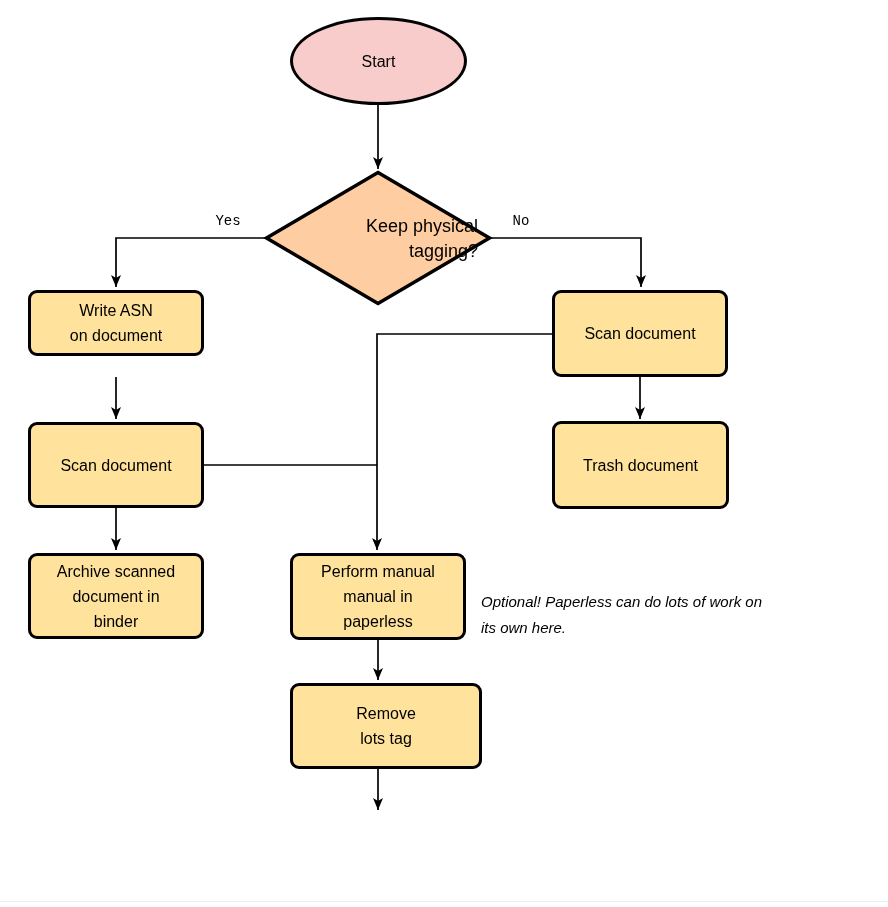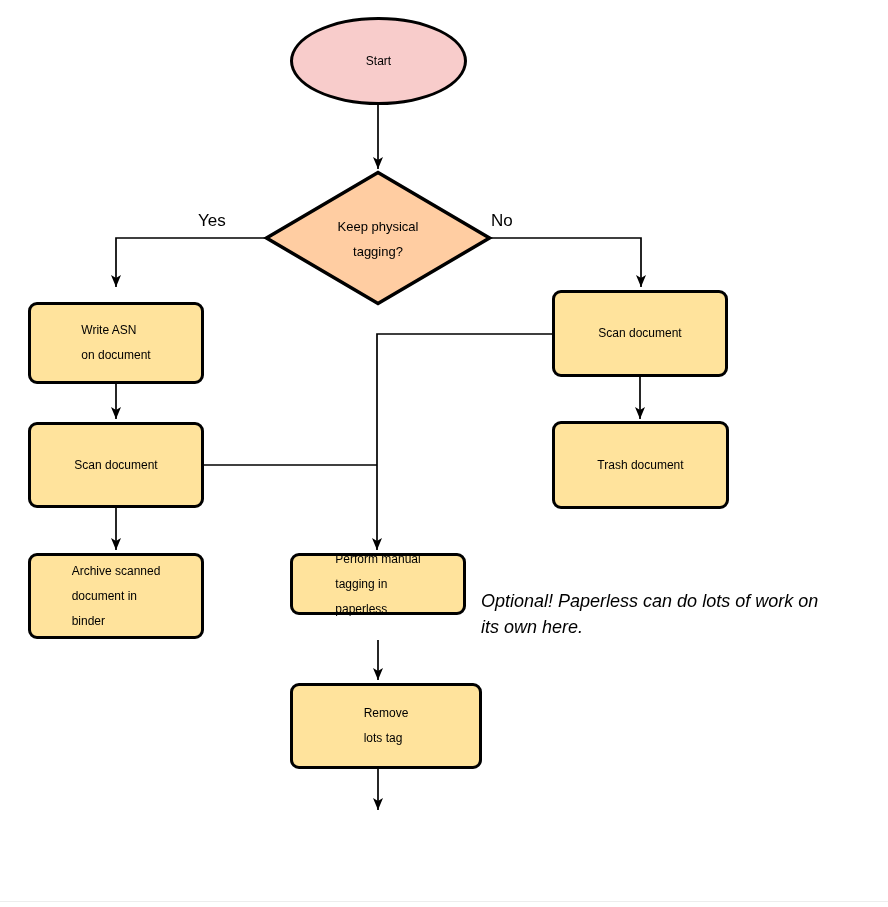--- a/index.html
+++ b/index.html
@@ -9,45 +9,45 @@
     background:#ffffff;
     font-family:"Liberation Sans",sans-serif;
     color:#000000;
     overflow:hidden;
   }
   svg.edges-layer{position:absolute;left:0;top:0;width:888px;height:907px;}
   .edge{stroke:var(--edge,#000);stroke-width:1.7;fill:none;}
   .node{
     position:absolute;
     display:flex;align-items:center;justify-content:center;
-    text-align:left;box-sizing:border-box;
-    font-size:12px;line-height:25px;
+    text-align:center;box-sizing:border-box;
+    font-size:16px;line-height:25px;
   }
   .process{
     background:var(--process-fill,#ffe39c);
     border:3px solid var(--stroke,#000);
     border-radius:9px;
   }
   .terminator{
     background:var(--terminator-fill,#f8cccb);
     border:3px solid var(--stroke,#000);
     border-radius:50%;
   }
   .label span{display:block;}
   .decision-label{
     position:absolute;left:278px;top:214px;width:200px;
-    text-align:center;font-size:13px;line-height:25px;
+    text-align:right;font-size:18px;line-height:25px;
   }
   .edge-label{
-    position:absolute;width:60px;
-    font-size:17px;line-height:20px;
+    position:absolute;width:60px;text-align:center;
+    font-size:14px;line-height:20px;font-family:Liberation Mono, monospace;
   }
   .annotation{
     position:absolute;left:481px;top:589px;width:404px;
-    font-style:italic;font-size:18px;line-height:25.5px;
+    font-style:italic;font-size:15px;line-height:25.5px;
   }
   .annotation span{display:block;}
   .bottom-divider{
     position:absolute;left:0;top:901px;width:888px;height:1px;
     background:#ededed;
   }
 </style>
 </head>
 <body>
 
@@ -81,21 +81,21 @@
   <div class="decision-label">
     <div class="label">
       <span>Keep physical</span>
       <span>tagging?</span>
     </div>
   </div>
 
   <div class="edge-label" style="left:198px;top:211px">Yes</div>
   <div class="edge-label" style="left:491px;top:211px">No</div>
 
-  <div class="node process" style="left:28px;top:302px;width:176px;height:82px">
+  <div class="node process" style="left:28px;top:290px;width:176px;height:66px">
     <div class="label">
       <span>Write ASN</span>
       <span>on document</span>
     </div>
   </div>
 
   <div class="node process" style="left:552px;top:290px;width:176px;height:87px">
     <span>Scan document</span>
   </div>
 
@@ -108,24 +108,24 @@
   </div>
 
   <div class="node process" style="left:28px;top:553px;width:176px;height:86px">
     <div class="label">
       <span>Archive scanned</span>
       <span>document in</span>
       <span>binder</span>
     </div>
   </div>
 
-  <div class="node process" style="left:290px;top:553px;width:176px;height:62px">
+  <div class="node process" style="left:290px;top:553px;width:176px;height:87px">
     <div class="label">
       <span>Perform manual</span>
-      <span>tagging in</span>
+      <span>manual in</span>
       <span>paperless</span>
     </div>
   </div>
 
   <div class="annotation">
     <span>Optional! Paperless can do lots of work on</span>
     <span>its own here.</span>
   </div>
 
   <div class="node process" style="left:290px;top:683px;width:192px;height:86px">

